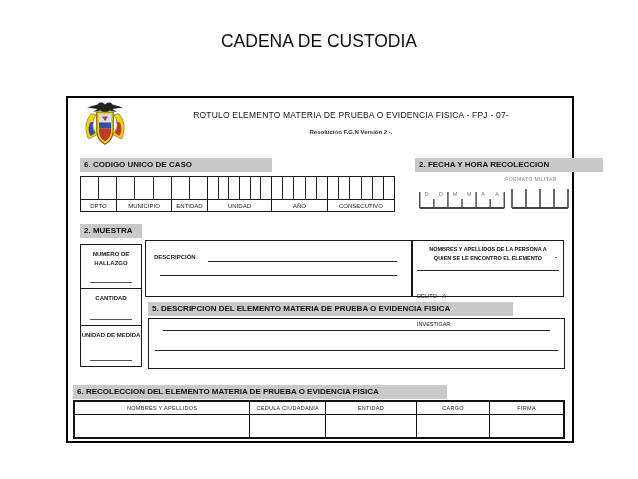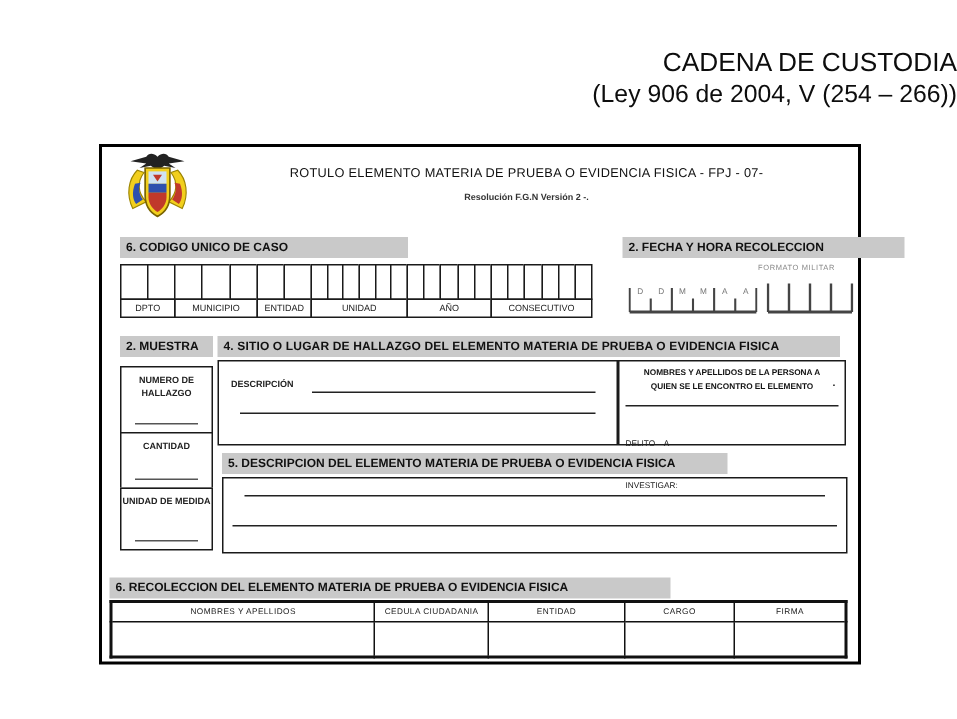--- a/index.html
+++ b/index.html
@@ -1,39 +1,39 @@
 <!DOCTYPE html>
 <html style="--header-bg: #c9c9c9; --border: #1a1a1a; --footer-text: #9a9a9a;"><head>
 <meta charset="utf-8">
 <style>
   html,body{margin:0;padding:0;background:#fff;}
   .page{
     position:relative;width:638px;height:479px;background:#fff;overflow:hidden;
     font-family:"Liberation Sans",sans-serif;color:#111;
   }
-  .doc-title{position:absolute;left:0;top:30px;width:638px;text-align:right;color:#0d0d0d;}
+  .doc-title{position:absolute;left:0;top:30px;width:638px;text-align:center;color:#0d0d0d;}
   .doc-title .t1{font-size:17.5px;line-height:22px;}
   .doc-title .t2{font-size:16.5px;line-height:22px;}
   .form-box{
     position:absolute;left:66px;top:96px;width:508px;height:347px;
     border:2px solid #000;background:#fff;box-sizing:border-box;
   }
   .logo{position:absolute;left:14px;top:2px;width:46px;height:54px;}
   .form-title{position:absolute;left:70px;right:8px;top:12px;text-align:center;
     font-size:8.5px;font-weight:normal;letter-spacing:.2px;}
   .form-subtitle{position:absolute;left:70px;right:8px;top:31px;text-align:center;
     font-size:6px;font-weight:bold;color:#333;}
   .sec-header{position:absolute;background:var(--header-bg,#c9c9c9);color:#111;
     font-size:8px;font-weight:bold;line-height:14px;height:14px;padding-left:4px;
     white-space:nowrap;box-sizing:border-box;}
   .s1{left:12px;top:60px;width:192px;}
   .s2{left:347px;top:60px;width:188px;}
   .s3{left:12px;top:126px;width:62px;}
   .s4{left:77px;top:126px;width:415px;letter-spacing:.1px;}
-  .s5{left:80px;top:204px;width:337px;}
+  .s5{left:80px;top:204px;width:365px;}
   .s6{left:5px;top:287px;width:374px;}
   
   .code-grid{position:absolute;left:12px;top:78px;width:320px;height:38px;display:flex;}
   .grid-group{display:flex;flex-direction:column;box-sizing:border-box;margin-left:-1px;}
   .grid-group:first-child{margin-left:0;}
   .grid-cells{display:flex;height:24px;}
   .grid-cell{flex:1;border:1px solid #1a1a1a;margin-left:-1px;background:#fff;}
   .grid-cell:first-child{margin-left:0;}
   .grid-label{height:13px;border:1px solid #1a1a1a;margin-top:-1px;text-align:center;
     font-size:6px;line-height:12px;color:#222;overflow:hidden;box-sizing:border-box;}
@@ -71,21 +71,20 @@
   .collect-table td{border:1px solid #111;height:22px;padding:0;background:#fff;}
   .footer-email{position:absolute;left:8px;top:448px;font-size:11.5px;color:#9a9a9a;}
 </style>
 </head>
 <body>
 
 <div class="page">
 
   <div class="doc-title">
     <div class="t1">CADENA DE CUSTODIA</div>
-    <div class="t2">(Ley 906 de 2004, V (254 – 266))</div>
   </div>
 
   <div class="form-box">
 
     <div class="logo">
       <svg viewBox="0 0 60 72" width="46" height="54">
         <path d="M30 6 C26 2 22 3 20 6 L6 10 L20 12 L14 16 L24 14 L30 18 L36 14 L46 16 L40 12 L54 10 L40 6 C38 3 34 2 30 6 Z" fill="#222"></path>
         <path d="M12 18 C4 26 2 40 8 52 L20 46 C12 38 12 28 18 20 Z" fill="#f2cf1d" stroke="#9b8400" stroke-width="1"></path>
         <path d="M48 18 C56 26 58 40 52 52 L40 46 C48 38 48 28 42 20 Z" fill="#f2cf1d" stroke="#9b8400" stroke-width="1"></path>
         <path d="M10 30 C7 38 8 44 11 48 L17 44 C13 38 13 33 15 29 Z" fill="#2e4fae"></path>
@@ -180,21 +179,20 @@
     <div class="time-comb"><svg width="58" height="26" viewBox="0 0 58 26">
           <path d="M1 24 H57" stroke="#444" stroke-width="2" fill="none"></path>
           <path d="M1 5 V24" stroke="#444" stroke-width="1.6" fill="none"></path>
           <path d="M15 5 V24" stroke="#444" stroke-width="1.6" fill="none"></path>
           <path d="M29 5 V24" stroke="#444" stroke-width="1.6" fill="none"></path>
           <path d="M43 5 V24" stroke="#444" stroke-width="1.6" fill="none"></path>
           <path d="M57 5 V24" stroke="#444" stroke-width="1.6" fill="none"></path>
         </svg></div>
 
     <div class="sec-header s3">2. MUESTRA</div>
-    <div class="sec-header s4">4. SITIO O  LUGAR  DE  HALLAZGO DEL  ELEMENTO MATERIA DE PRUEBA O EVIDENCIA FISICA</div>
 
     <div class="muestra-col">
         <div class="mfield" style="height: 45px;">
           <div class="mlabel">NUMERO DE HALLAZGO</div>
           <div class="mline"></div>
         </div>
         <div class="mfield" style="height: 38px;">
           <div class="mlabel">CANTIDAD</div>
           <div class="mline"></div>
         </div>

